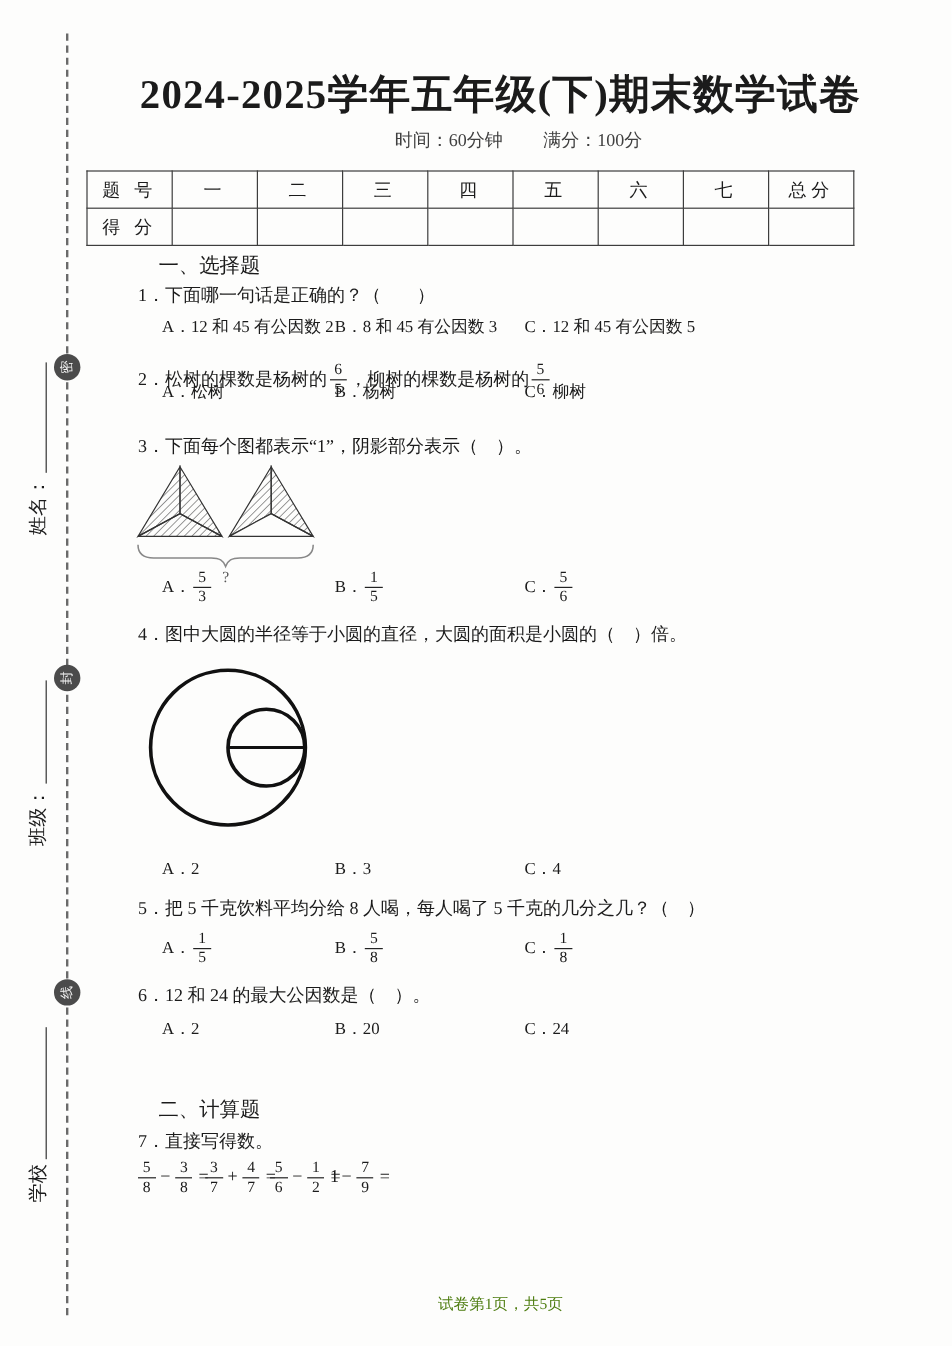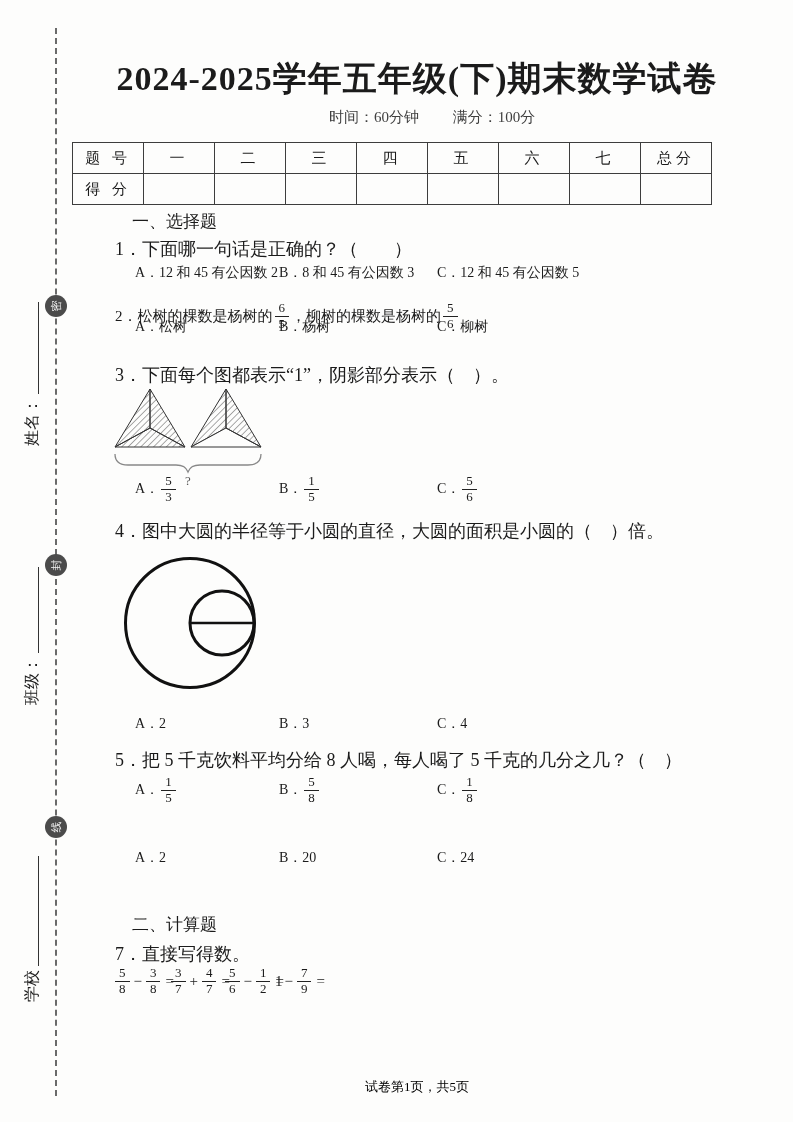--- a/index.html
+++ b/index.html
@@ -21,37 +21,37 @@
   .title{position:absolute;left:72px;top:56px;width:690px;margin:0;text-align:center;
     font-size:34px;font-weight:700;letter-spacing:1px;}
   .meta{position:absolute;left:72px;top:108px;width:690px;text-align:center;font-size:15px;color:#404040;}
   .meta span{margin-left:30px;}
   
   table.score{position:absolute;left:72px;top:142px;width:640px;border-collapse:collapse;
     table-layout:fixed;font-size:15px;}
   table.score td{border:1.6px solid #3d3d3d;height:28px;text-align:center;letter-spacing:4px;}
   
   .sec{position:absolute;left:116px;font-size:17px;font-weight:400;margin-left:16px;}
-  .qt{position:absolute;left:115px;font-size:18px;white-space:nowrap;}
+  .qt{position:absolute;left:115px;font-size:15px;white-space:nowrap;}
   .opts{position:absolute;left:135px;width:620px;height:20px;font-size:14px;}
   .opts .opt{position:absolute;top:0;white-space:nowrap;}
   .opts.fr{height:38px;}
   .opts.fr .opt{display:flex;align-items:center;}
   .qrow{position:absolute;left:115px;display:flex;align-items:center;font-size:15px;white-space:nowrap;}
   .frac{display:inline-flex;flex-direction:column;align-items:center;vertical-align:middle;
     font-size:13px;line-height:1.15;margin:0 2px;}
   .frac .num{display:block;border-bottom:1.2px solid #222;padding:0 4px;}
   .frac .den{display:block;padding:0 4px;}
   .exprs{position:absolute;left:113px;top:966px;width:640px;height:44px;font-size:15px;}
   .expr{position:absolute;top:0;display:flex;align-items:center;white-space:nowrap;}
   .expr .op{margin:0 2px;}
   .expr .eq{margin-left:3px;}
   .figure{position:absolute;}
   .footer{position:absolute;left:72px;top:1078px;width:690px;text-align:center;
-    font-size:13px;color:#000000;}
+    font-size:13px;color:#4d7c0f;}
 </style>
 </head>
 <body>
 
 <div class="page">
 
   <div class="seal-dash"></div>
   <div class="badge" style="top:295px">密</div>
   <div class="badge" style="top:554px">封</div>
   <div class="badge" style="top:816px">线</div>
@@ -210,20 +210,21 @@
     </span>
     <span class="opt" style="left:302px">
       <span>C．</span>
       <span class="frac">
           <span class="num">1</span>
           <span class="den">8</span>
         </span>
     </span>
   </div>
 
+  <div class="qt" style="top:820px">6．12 和 24 的最大公因数是（　）。</div>
   <div class="opts" style="top:849px">
     <span class="opt" style="left:0">A．2</span>
     <span class="opt" style="left:144px">B．20</span>
     <span class="opt" style="left:302px">C．24</span>
   </div>
 
   <div class="sec" style="top:913px">二、计算题</div>
   <div class="qt" style="top:942px">7．直接写得数。</div>
 
   <div class="exprs">

